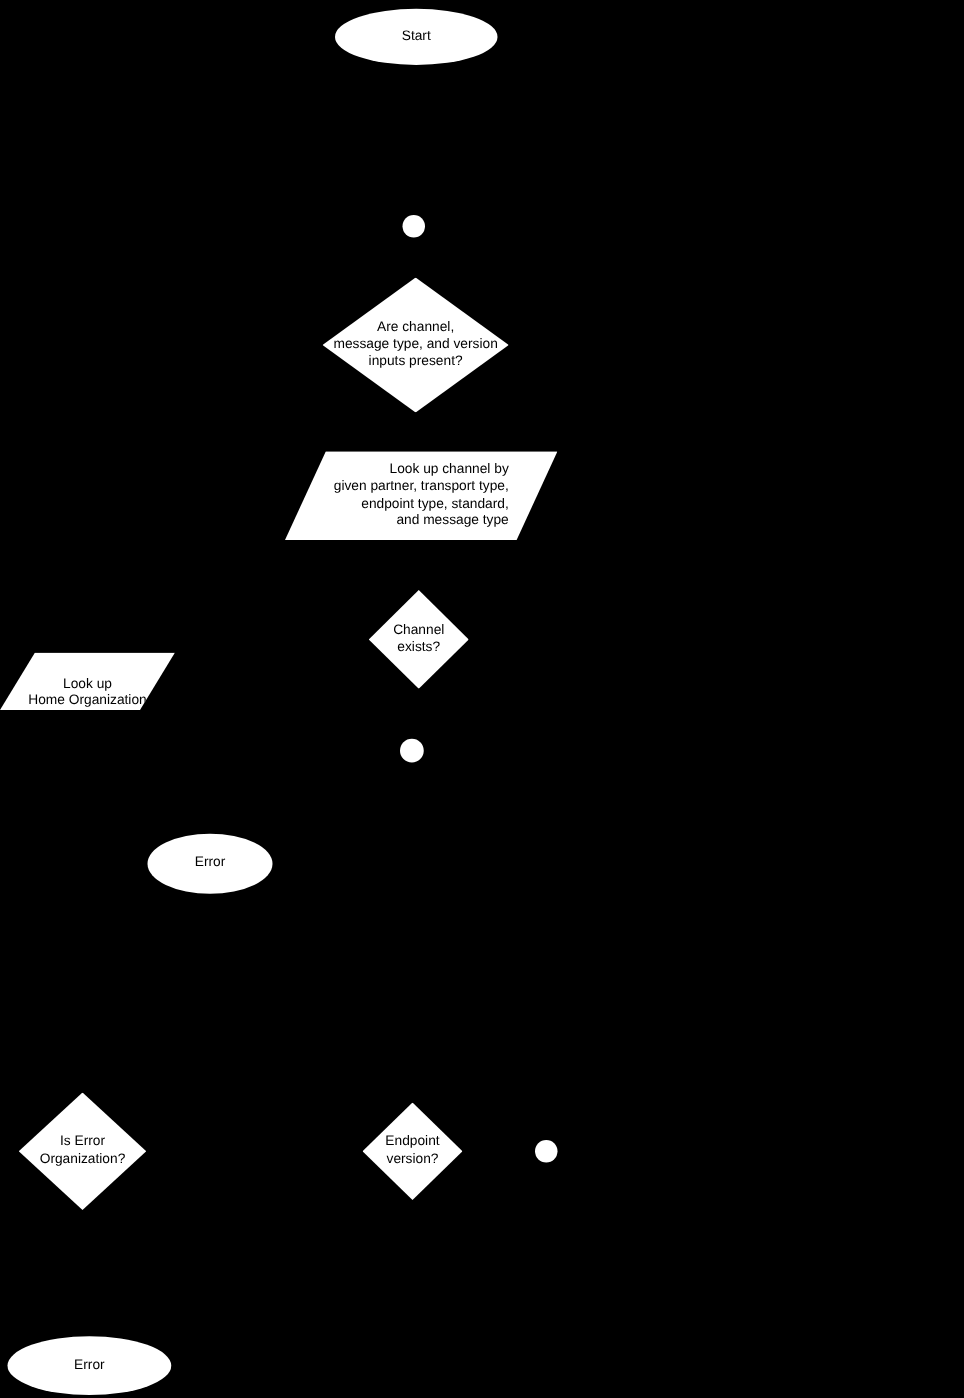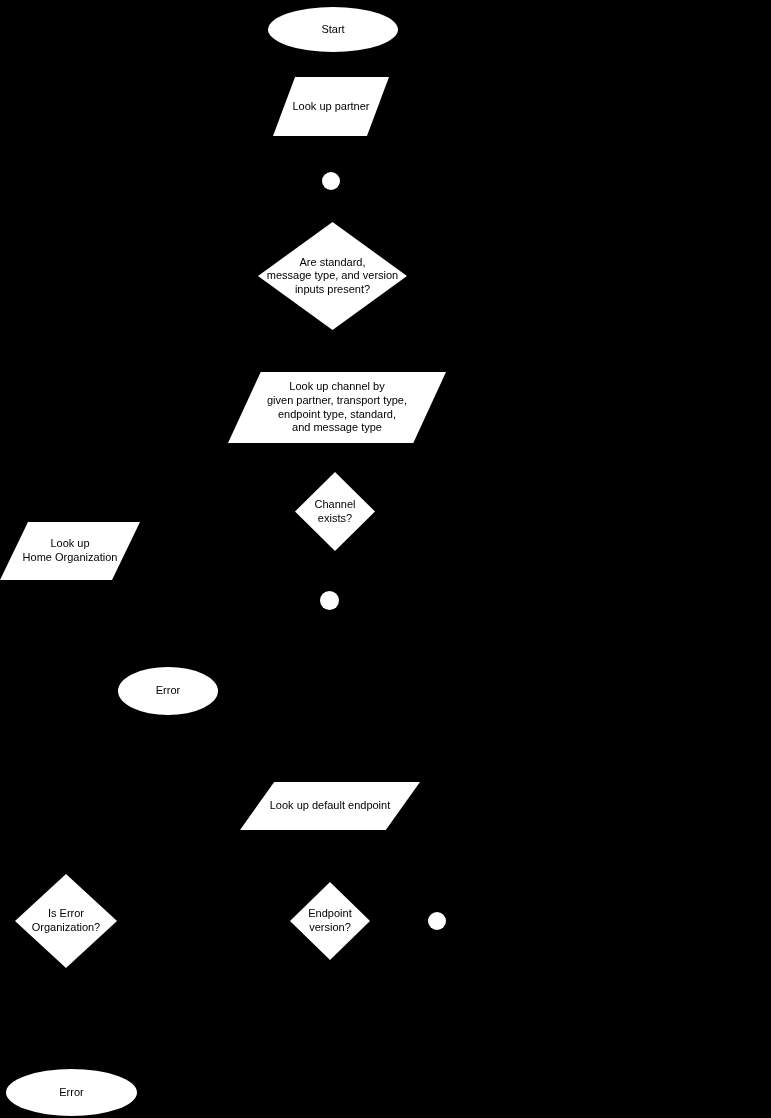--- a/index.html
+++ b/index.html
@@ -33,25 +33,25 @@
   .ellipse { border-radius: 50%; }
   .circle  { border-radius: 50%; }
   .diamond { clip-path: polygon(50% 0, 100% 50%, 50% 100%, 0 50%); }
 
   
   .g-start        { left: 268px; top: 7px;    width: 130px; height: 45px; }
   .g-partner      { left: 273px; top: 77px;   width: 116px; height: 59px;
                     clip-path: polygon(19% 0, 100% 0, 81% 100%, 0 100%); }
   .g-conn1        { left: 322px; top: 172px;  width: 18px;  height: 18px; }
   .g-inputs       { left: 258px; top: 222px;  width: 149px; height: 108px; }
-  .g-channel      { left: 228px; top: 372px;  width: 218px; height: 71px;
-                    clip-path: polygon(15% 0, 100% 0, 85% 100%, 0 100%); }
+  .g-channel      { left: 228px; top: 361px;  width: 218px; height: 71px;
+                    clip-path: polygon(15% 0, 100% 0, 85% 100%, 0 100%); text-align: right; }
   .g-chexists     { left: 295px; top: 472px;  width: 80px;  height: 79px; }
-  .g-homeorg      { left: 0px;   top: 522px;  width: 140px; height: 58px;
-                    clip-path: polygon(20% 0, 100% 0, 80% 100%, 0 100%); }
+  .g-homeorg      { left: 0px;   top: 522px;  width: 140px; height: 46px;
+                    clip-path: polygon(20% 0, 100% 0, 80% 100%, 0 100%); align-items: flex-end; }
   .g-conn2        { left: 320px; top: 591px;  width: 19px;  height: 19px; }
   .g-error1       { left: 118px; top: 667px;  width: 100px; height: 48px; }
   .g-reject       { left: 265px; top: 641px;  width: 128px; height: 99px; }
   .g-defendpoint  { left: 240px; top: 782px;  width: 180px; height: 48px;
                     clip-path: polygon(19% 0, 100% 0, 81% 100%, 0 100%); }
   .g-ishome       { left: 15px;  top: 874px;  width: 102px; height: 94px; }
   .g-epexists     { left: 290px; top: 882px;  width: 80px;  height: 78px; }
   .g-conn3        { left: 428px; top: 912px;  width: 18px;  height: 18px; }
   .g-output       { left: 490px; top: 892px;  width: 118px; height: 58px;
                     clip-path: polygon(19% 0, 100% 0, 81% 100%, 0 100%); }
@@ -60,28 +60,25 @@
 </style>
 </head>
 <body>
 
 <div class="canvas">
 
   <div class="node ellipse g-start">
     <span class="lbl">Start</span>
   </div>
 
-  <div class="node g-partner">
-    <span class="lbl">Look up partner</span>
-  </div>
 
   <div class="node circle g-conn1"></div>
 
   <div class="node diamond g-inputs">
-    <span class="lbl">Are standard,
+    <span class="lbl">Are channel,
 message type, and version
 inputs present?</span>
   </div>
 
   <div class="node g-channel">
     <span class="lbl">Look up channel by
 given partner, transport type,
 endpoint type, standard,
 and message type</span>
   </div>
@@ -96,23 +93,20 @@
 Home Organization</span>
   </div>
 
   <div class="node circle g-conn2"></div>
 
   <div class="node ellipse g-error1">
     <span class="lbl">Error</span>
   </div>
 
 
-  <div class="node g-defendpoint">
-    <span class="lbl">Look up default endpoint</span>
-  </div>
 
   <div class="node diamond g-ishome">
     <span class="lbl">Is Error
 Organization?</span>
   </div>
 
   <div class="node diamond g-epexists">
     <span class="lbl">Endpoint
 version?</span>
   </div>

